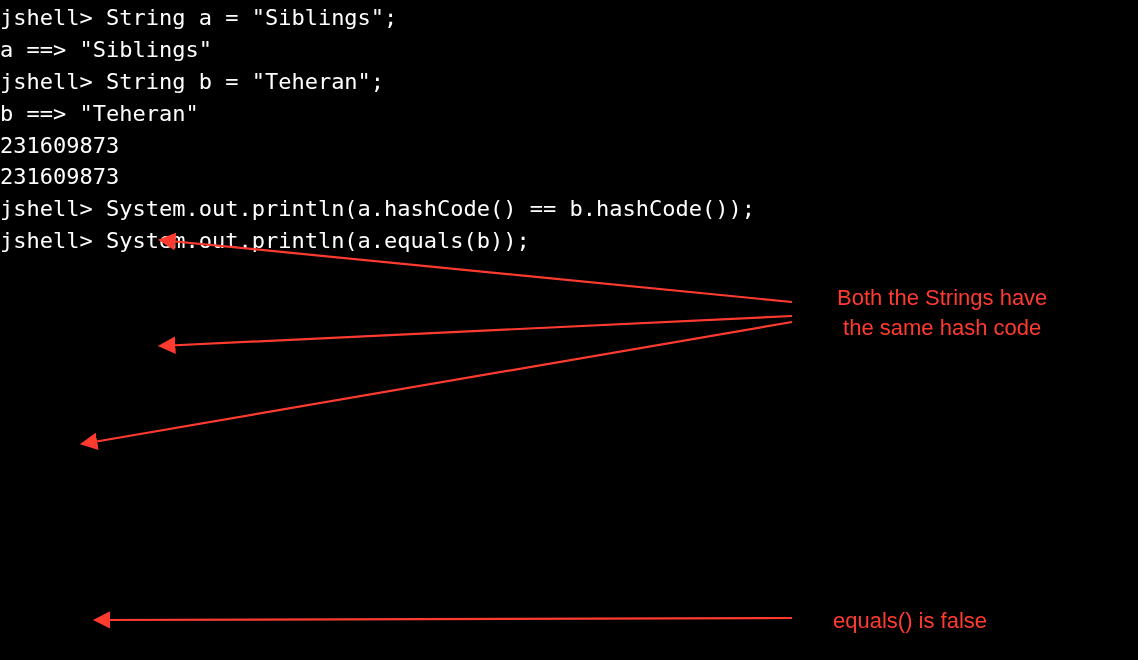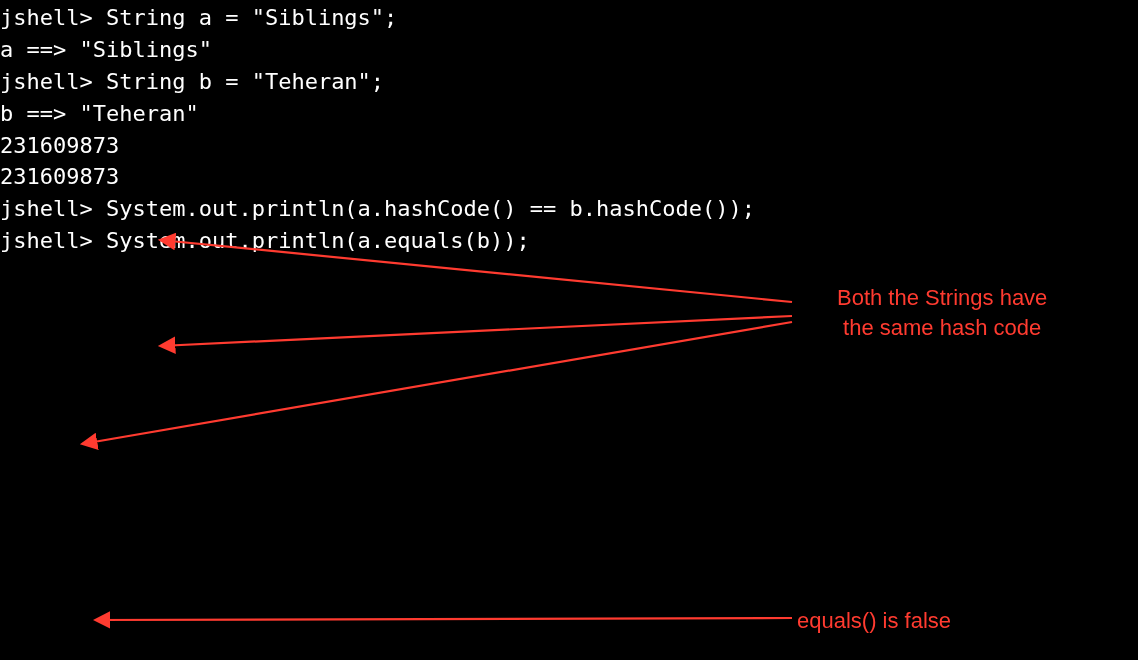--- a/index.html
+++ b/index.html
@@ -28,21 +28,21 @@
       font-size: 22px;
       line-height: 1.35;
     }
     .anno1 {
       left: 797px;
       top: 283px;
       text-align: center;
       margin-left: 40px;
     }
     .anno2 {
-      left: 797px;
+      left: 833px;
       top: 606px;
     }
     svg.arrows {
       position: absolute;
       top: 0;
       left: 0;
       width: 1138px;
       height: 660px;
       pointer-events: none;
     }

